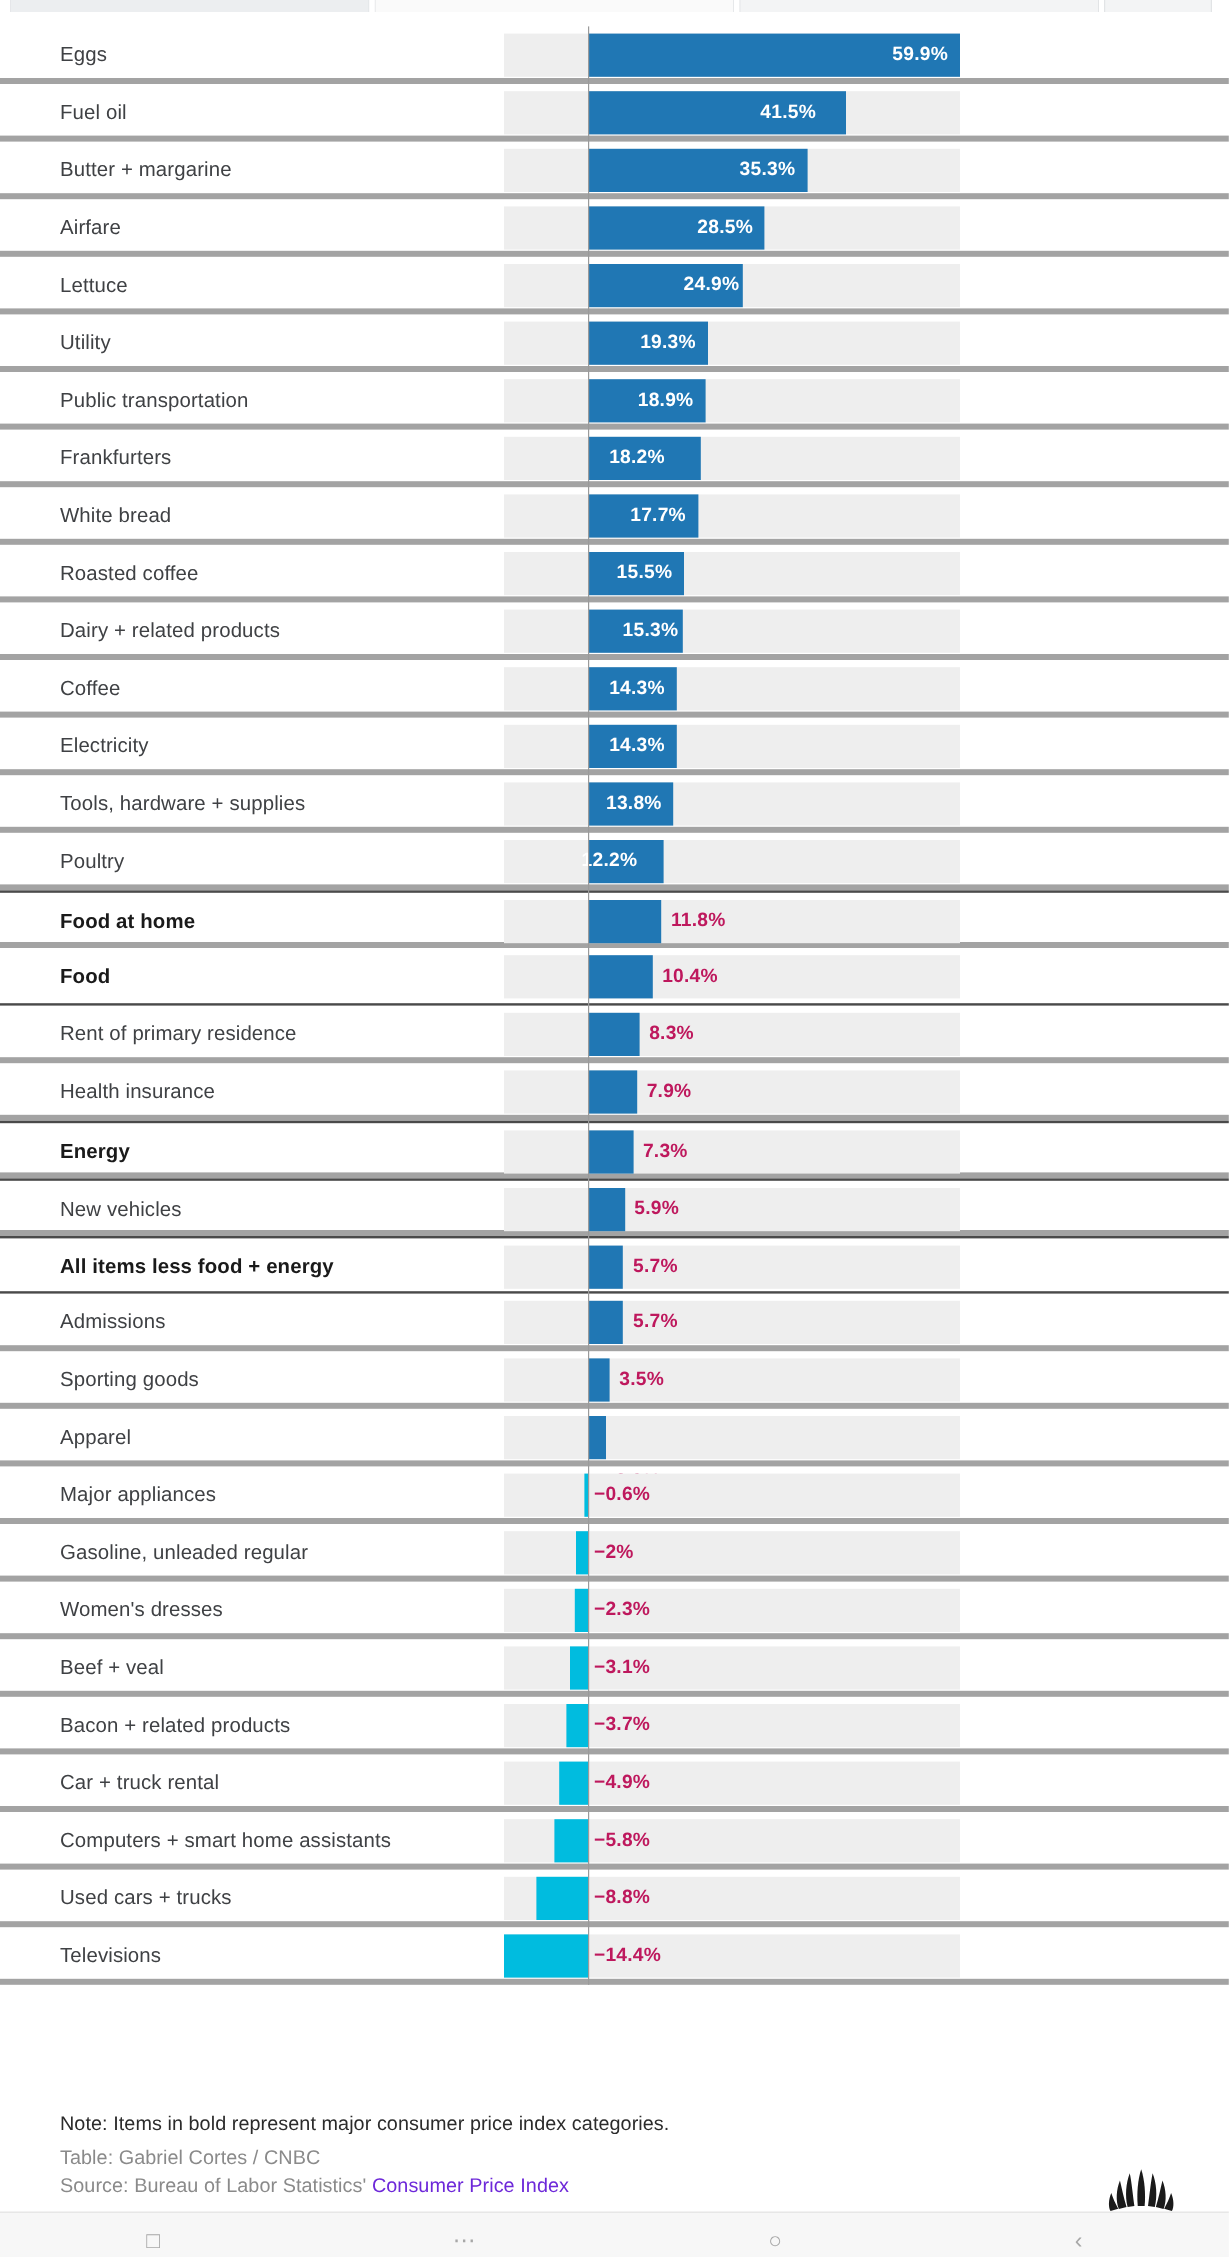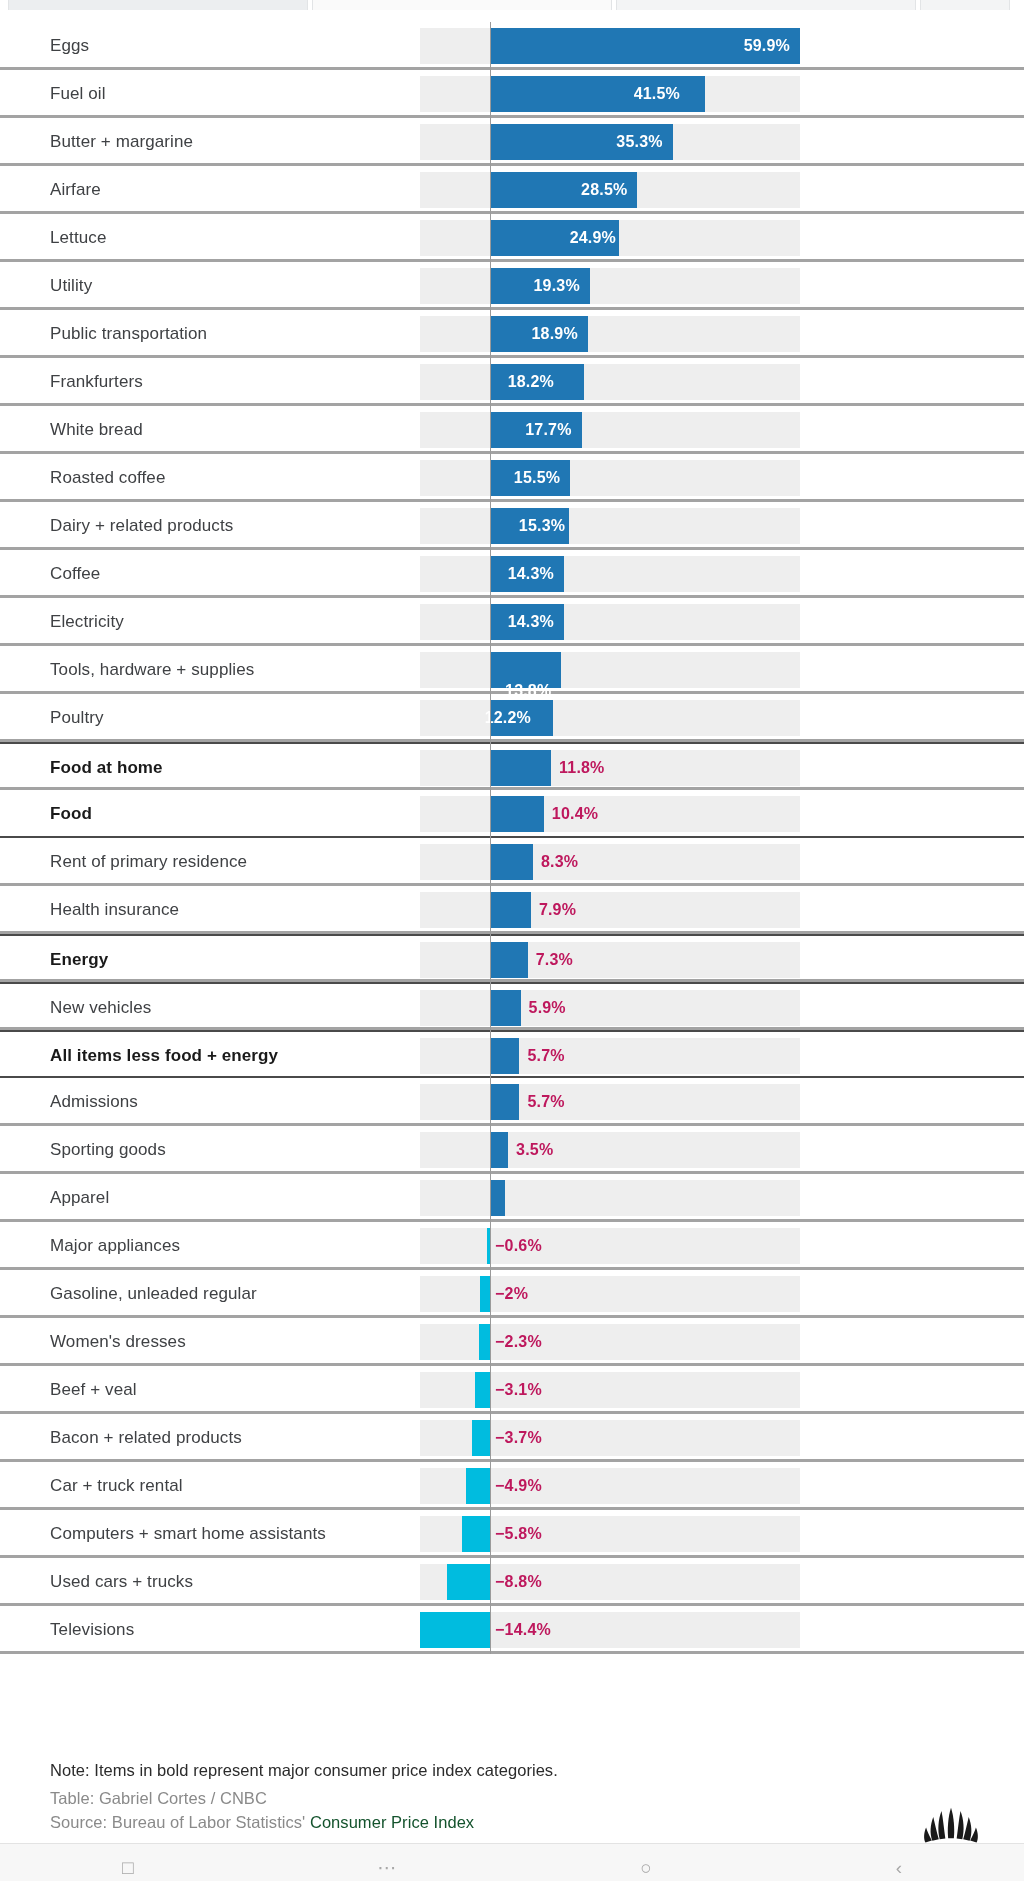--- a/index.html
+++ b/index.html
@@ -46,21 +46,21 @@
     padding: 0;
   }
 
   .rows { position: relative; margin-top: 8px; }
 
   .row {
     position: relative;
     height: 48px;
     display: flex;
     align-items: center;
-    border-bottom: 3px solid #a3a3a3;
+    border-bottom: 5px solid #a3a3a3;
   }
   .row.sep-top-strong { border-top: 2px solid #4a4a4a; }
   .row.sep-bottom-strong { border-bottom: 2px solid #4a4a4a; }
   .row:first-child { border-top: none; }
 
   .row-label {
     position: absolute; left: 50px; top: 0; height: 48px;
     display: flex; align-items: center;
     font-size: 17px; color: #3f4144; letter-spacing: .1px;
     white-space: nowrap;
@@ -100,21 +100,21 @@
   
   .footer {
     position: absolute; left: 50px; top: 1747px; width: 930px;
   }
   .note {
     font-size: 16.5px; color: #2b2b2b; margin-bottom: 9px; letter-spacing: .05px;
   }
   .credit {
     font-size: 16.5px; color: #8a8a8a; margin-bottom: 5px; letter-spacing: .05px;
   }
-  .credit a, .src-link { color: #14532d; text-decoration: none; }
+  .credit a, .src-link { color: #6d28d9; text-decoration: none; }
 
   .peacock {
     position: absolute; right: 44px; top: 1790px;
     width: 58px; height: 40px;
   }
 </style>
 </head>
 <body>
 
 <div class="browser-top">
@@ -218,21 +218,21 @@
         <div class="plot">
           <div class="bar pos" style="left: 70px; width: 74.0067px;"></div>
         </div>
         <div class="val inside" style="left: 490px; width: 74.0067px; justify-content: flex-end; padding-right: 10px;">14.3%</div>
       </div>
       <div class="row">
         <div class="row-label">Tools, hardware + supplies</div>
         <div class="plot">
           <div class="bar pos" style="left: 70px; width: 71.419px;"></div>
         </div>
-        <div class="val inside" style="left: 490px; width: 71.419px; justify-content: flex-end; padding-right: 10px; margin-top: 21px;">13.8%</div>
+        <div class="val inside" style="left: 490px; width: 71.419px; justify-content: flex-end; padding-right: 10px;">13.8%</div>
       </div>
       <div class="row">
         <div class="row-label">Poultry</div>
         <div class="plot">
           <div class="bar pos" style="left: 70px; width: 63.1386px;"></div>
         </div>
         <div class="val inside" style="left: 490px; width: 51px; justify-content: flex-end; padding-right: 10px;">12.2%</div>
       </div>
       <div class="row bold sep-top-strong">
         <div class="row-label">Food at home</div>

